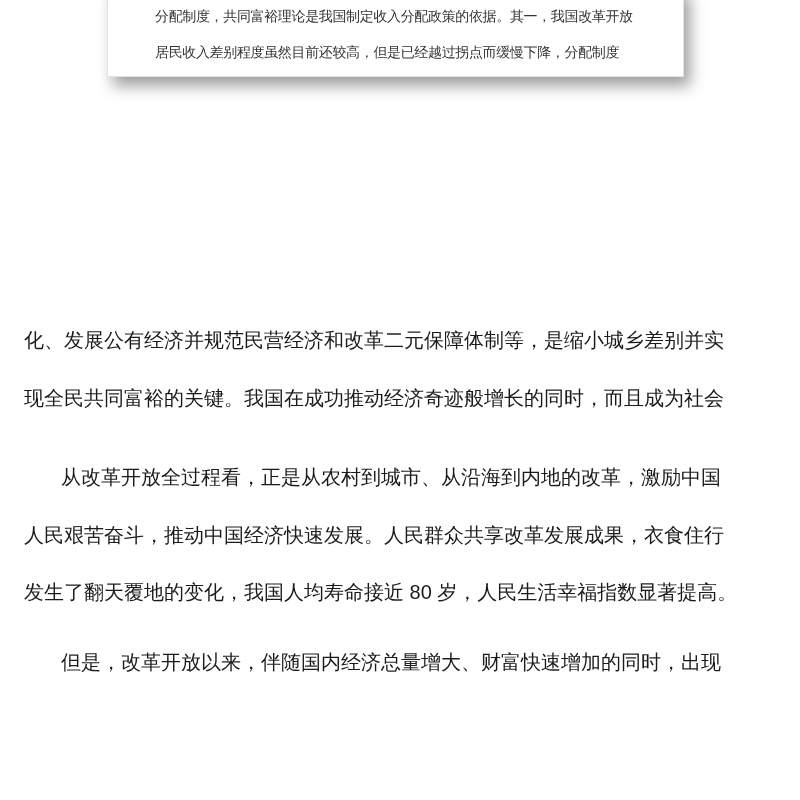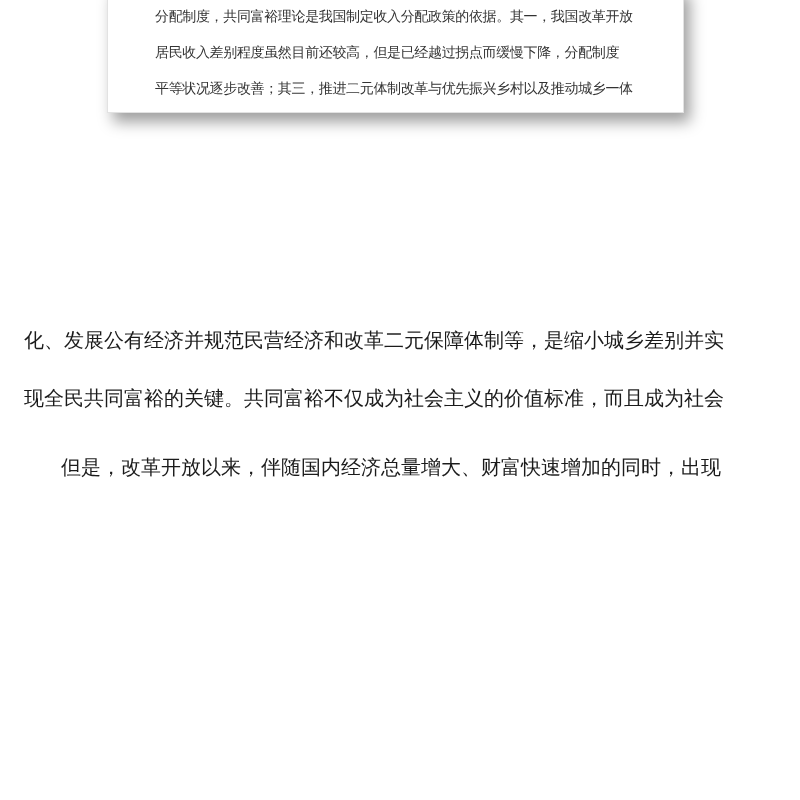--- a/index.html
+++ b/index.html
@@ -70,29 +70,33 @@
   }
   .para-reform  { margin-top: 22px; }
   .para-however { margin-top: 12px; }
 </style>
 </head>
 <body style="--page-bg: #ffffff; --quote-text: #333333; --body-text: #1b1b1b; --heading-text: #000000;">
 
 <div class="quote-card">
   <div class="qline">分配制度，共同富裕理论是我国制定收入分配政策的依据。其一，我国改革开放</div>
   <div class="qline">居民收入差别程度虽然目前还较高，但是已经越过拐点而缓慢下降，分配制度</div>
-  <div class="qline">平等状况逐步改善；其三，推进二元体制改革与优先振兴乡村以及推动城乡一体</div>
 </div>
 
 <div class="article">
 
   <div class="para para-intro">
     <div class="aline">化、发展公有经济并规范民营经济和改革二元保障体制等，是缩小城乡差别并实</div>
-    <div class="aline">现全民共同富裕的关键。共同富裕不仅成为社会主义的价值标准，而且成为社会</div>
+    <div class="aline">现全民共同富裕的关键。我国在成功推动经济奇迹般增长的同时，而且成为社会</div>
   </div>
 
 
+  <div class="para para-reform">
+    <div class="aline ind">从改革开放全过程看，正是从农村到城市、从沿海到内地的改革，激励中国</div>
+    <div class="aline">人民艰苦奋斗，推动中国经济快速发展。人民群众共享改革发展成果，衣食住行</div>
+    <div class="aline">发生了翻天覆地的变化，我国人均寿命接近 80 岁，人民生活幸福指数显著提高。</div>
+  </div>
 
   <div class="para para-however">
     <div class="aline ind">但是，改革开放以来，伴随国内经济总量增大、财富快速增加的同时，出现</div>
   </div>
 
 </div>
 
 </body></html>

